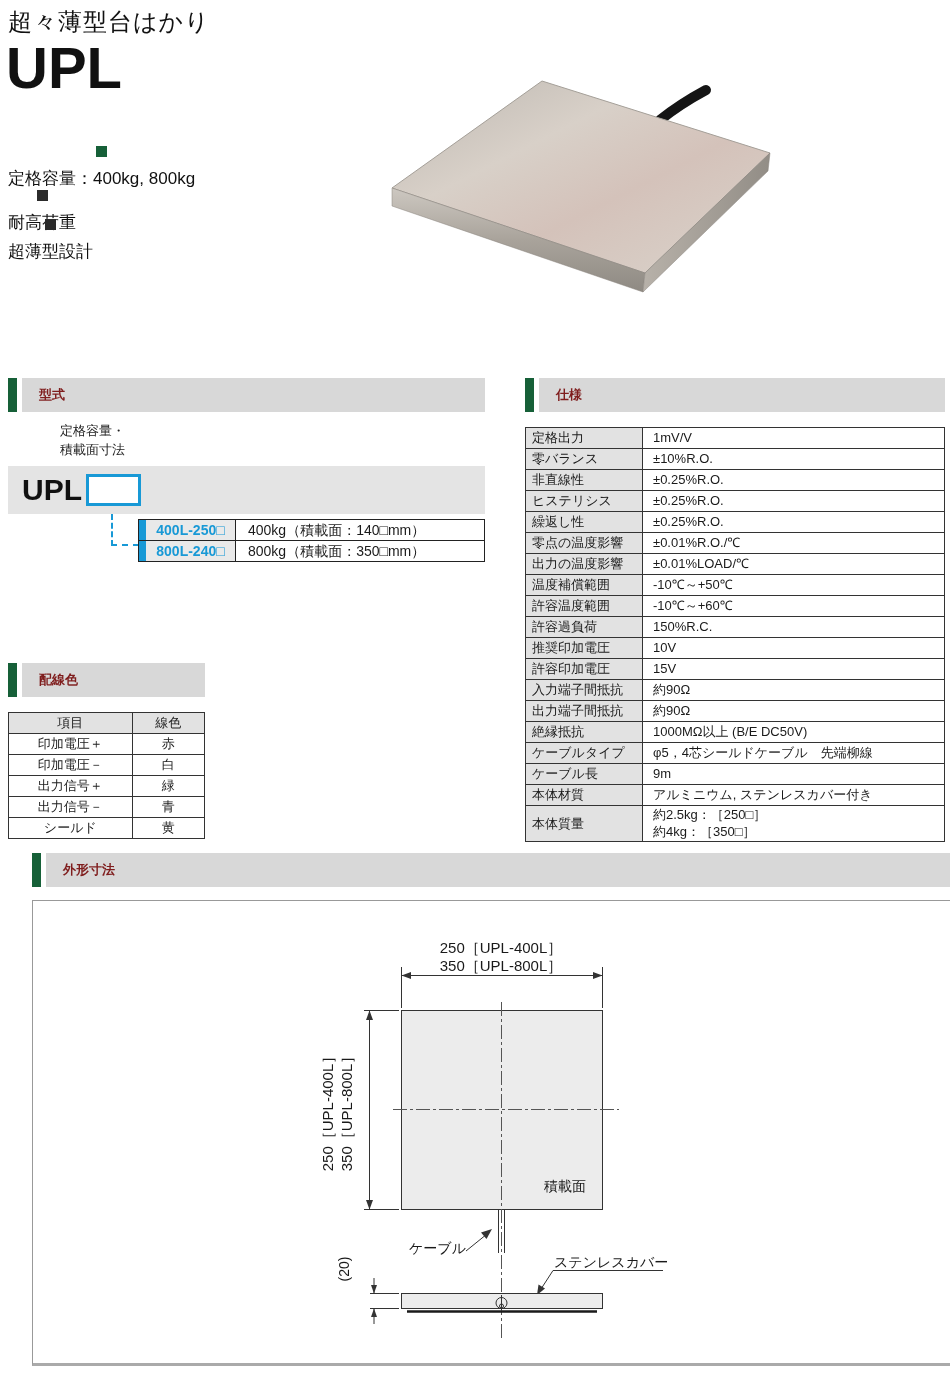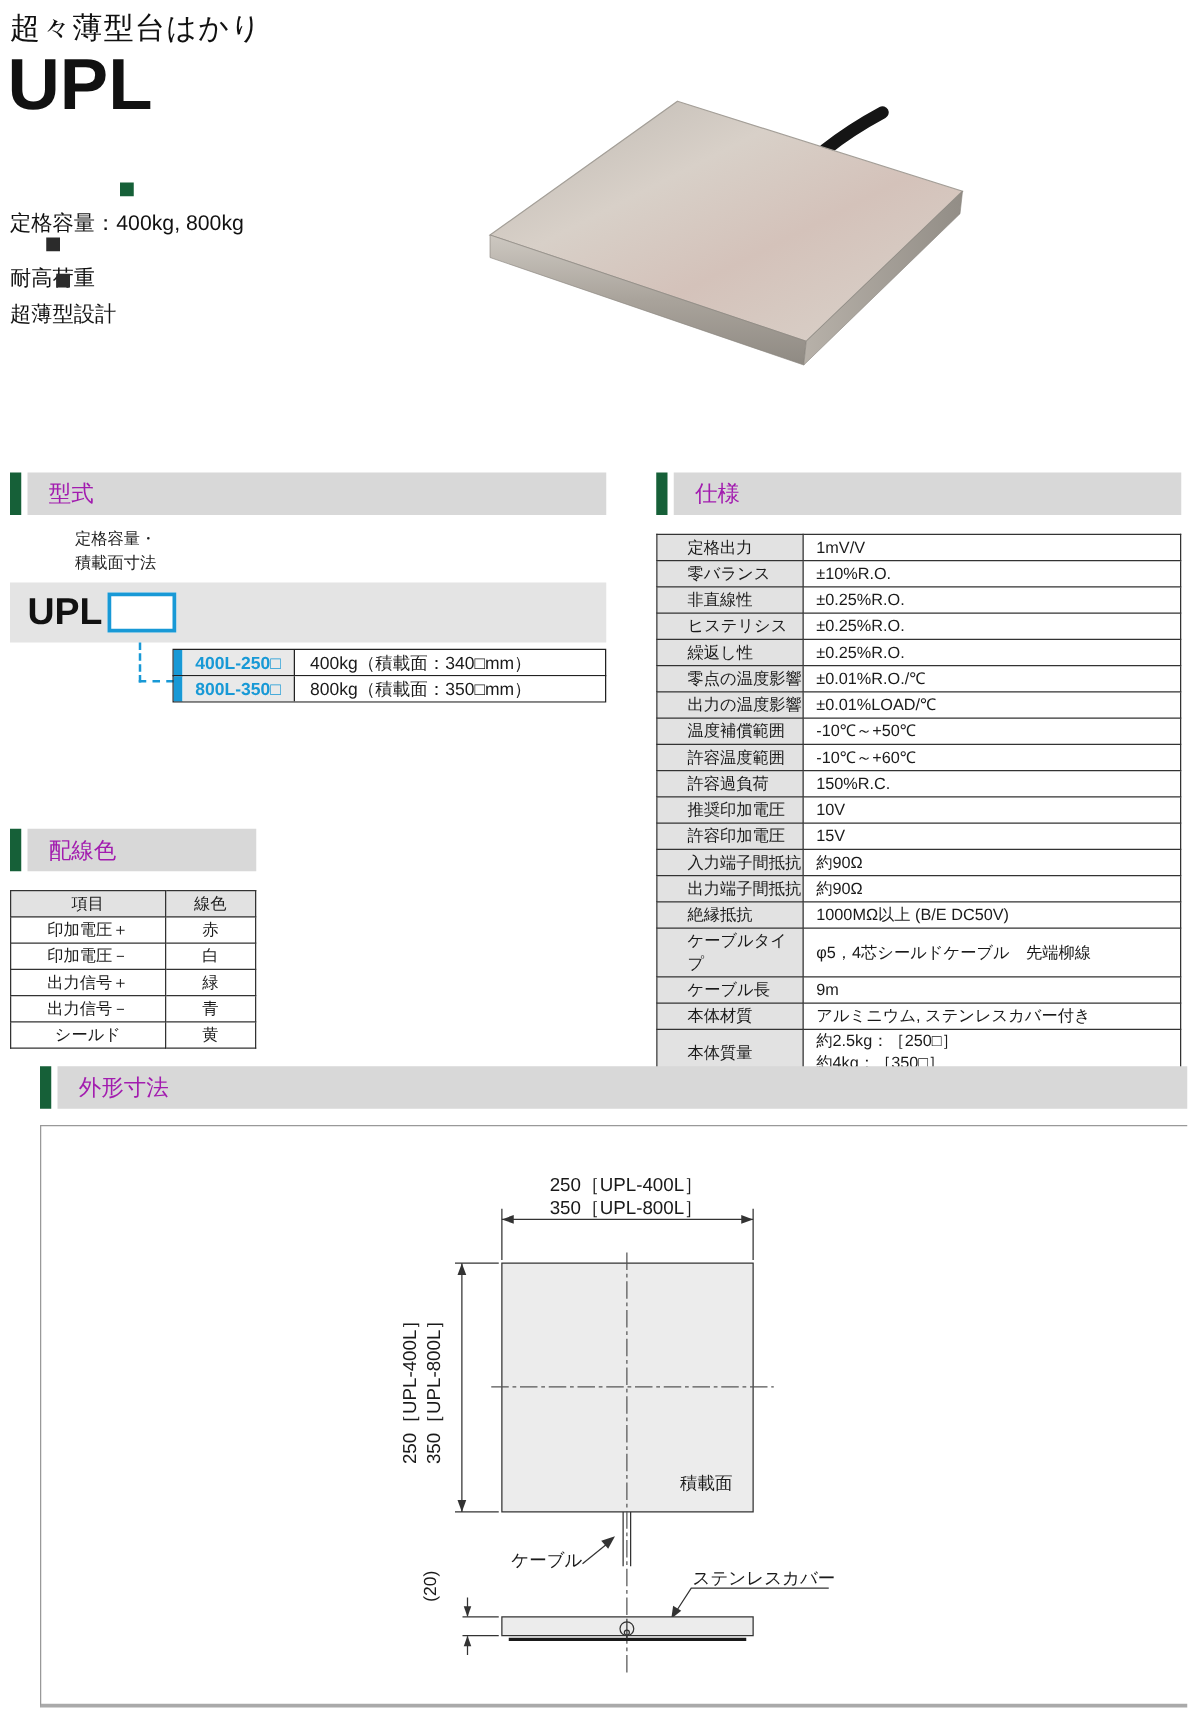--- a/index.html
+++ b/index.html
@@ -14,42 +14,42 @@
   .subtitle { left:8px; top:6px; font-size:24px; letter-spacing:1px; color:#111; }
   .big-title { left:6px; top:34px; font-size:58px; font-weight:bold; letter-spacing:0px; color:#111; }
   .bullet-row { left:8px; display:flex; align-items:center; gap:10px; font-size:17px; color:#111;flex-direction:column; }
   .bullet-sq { width:11px; height:11px; display:inline-block; flex:0 0 auto; }
 
   
   .sec { position:absolute; }
   .sec-head { position:relative; height:34px; }
   .sec-head .accent { position:absolute; left:0; top:0; width:9px; height:34px; }
   .sec-head .bar { position:absolute; left:14px; right:0; top:0; height:34px; background:#d8d8d8; }
-  .sec-head .t { position:absolute; left:31px; top:0; line-height:34px; font-size:18px; font-weight:normal; color:#a21caf; }
+  .sec-head .t { position:absolute; left:31px; top:0; line-height:34px; font-size:13px; font-weight:bold; color:#7f1d1d; }
 
   
   .callout-label { position:absolute; left:52px; top:44px; font-size:13px; line-height:1.45; color:#222; }
   .model-band { position:absolute; left:0; top:88px; width:477px; height:48px; background:#e4e4e4; }
   .model-prefix { position:absolute; left:14px; top:0; line-height:48px; font-size:30px; font-weight:bold; color:#111; }
   .model-box { position:absolute; left:78px; top:8px; width:55px; height:32px; background:#fff; border:3px solid #1899d6; }
   .model-connector { position:absolute; left:103px; top:136px; width:28px; height:32px;
     border-left:2px dashed #1899d6; border-bottom:2px dashed #1899d6; }
   .model-rows { position:absolute; left:130px; top:141px; width:347px; }
   .model-row { display:flex; align-items:stretch; height:22px; border:1px solid #222; margin-top:-1px; }
   .model-row:first-child { margin-top:0; }
   .model-row .bar { width:7px; background:#1899d6; flex:0 0 auto; }
   .model-row .code { width:90px; background:#e9e9e9; color:#1899d6; font-weight:bold;
     font-size:14px; text-align:center; line-height:20px; border-right:1px solid #222; flex:0 0 auto; }
   .model-row .desc { flex:1; background:#fff; font-size:14px; line-height:20px; padding-left:12px; }
 
   
   table.grid { border-collapse:collapse; }
   table.grid th, table.grid td { border:1px solid #333; font-size:13px; font-weight:normal; padding:1px 0; }
   #spec-table { position:absolute; left:0; top:49px; width:420px; }
-  #spec-table th { background:#e2e2e2; width:117px; text-align:left; padding-left:24px; }
+  #spec-table th { background:#e2e2e2; width:117px; text-align:left; padding-left:6px; }
   #spec-table td { padding-left:10px; }
   #spec-table td div { line-height:16.5px; }
   #spec-table th, #spec-table td { height:19px; }
   #wiring-table { position:absolute; left:0; top:49px; width:197px; }
   #wiring-table th { background:#e2e2e2; text-align:center; height:19px; }
   #wiring-table td { text-align:center; height:19px; }
   #wiring-table .c-item { width:136px; }
   #wiring-table .c-color { width:79px; }
 
   
@@ -119,25 +119,25 @@
     </div>
     <div class="model-band">
       <div class="model-prefix">UPL -</div>
       <div class="model-box"></div>
     </div>
     <div class="model-connector"></div>
     <div class="model-rows" id="model-rows">
         <div class="model-row">
           <div class="bar"></div>
           <div class="code">400L-250□</div>
-          <div class="desc">400kg（積載面：340□mm）</div>
+          <div class="desc">400kg（積載面：140□mm）</div>
         </div>
         <div class="model-row">
           <div class="bar"></div>
-          <div class="code">800L-350□</div>
+          <div class="code">800L-240□</div>
           <div class="desc">800kg（積載面：350□mm）</div>
         </div>
       </div>
   </div>
 
   <div class="sec" style="left:525px; top:378px; width:420px; height:450px;">
     <div class="sec-head">
       <div class="accent" style="background:#166038;"></div>
       <div class="bar"></div>
       <div class="t">仕様</div>

